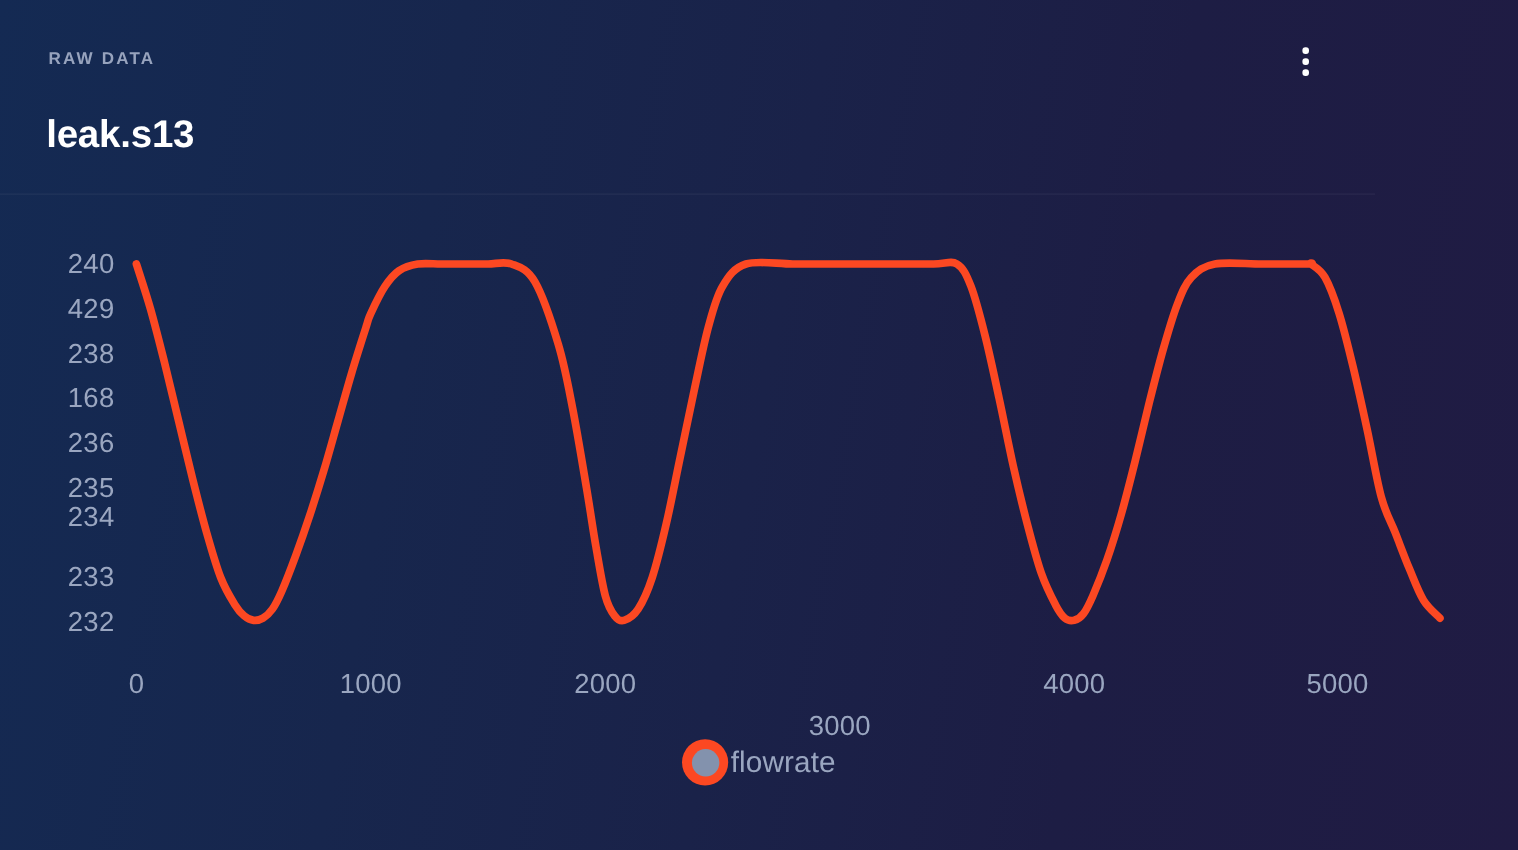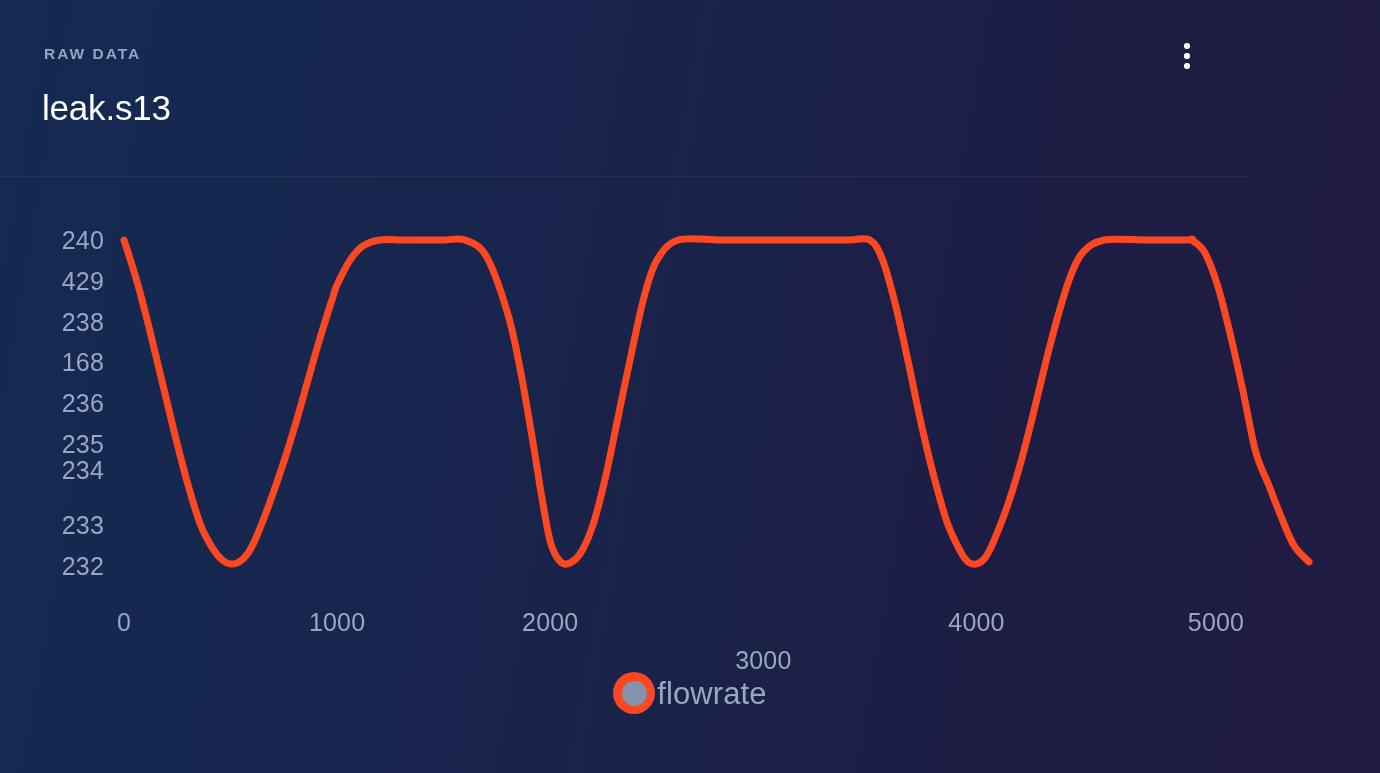--- a/index.html
+++ b/index.html
@@ -35,23 +35,23 @@
     font-size: 15.5px;
     font-weight: 700;
     letter-spacing: 2.0px;
     color: #97a3bd;
     text-transform: uppercase;
     line-height: 22px;
   }
   .card-title {
     position: absolute;
     left: 42px;
-    top: 85px;
+    top: 100px;
     font-size: 35px;
-    font-weight: 400;
+    font-weight: 700;
     letter-spacing: -0.2px;
     color: #ffffff;
     line-height: 46px;
   }
   .kebab-menu {
     position: absolute;
     right: 48px;
     top: 36px;
     width: 30px;
     height: 40px;
@@ -130,21 +130,21 @@
     flex: 0 0 auto;
   }
   .legend-marker .inner {
     width: 25px;
     height: 25px;
     border-radius: 50%;
     background: #8392ad;
   }
   .legend-label {
     margin-left: 2px;
-    font-size: 31px;
+    font-size: 27px;
     line-height: 25px;
     color: #9aa6c0;
     letter-spacing: 0.1px;
   }
 </style>
 </head>
 <body>
 
 <div id="app">
 

